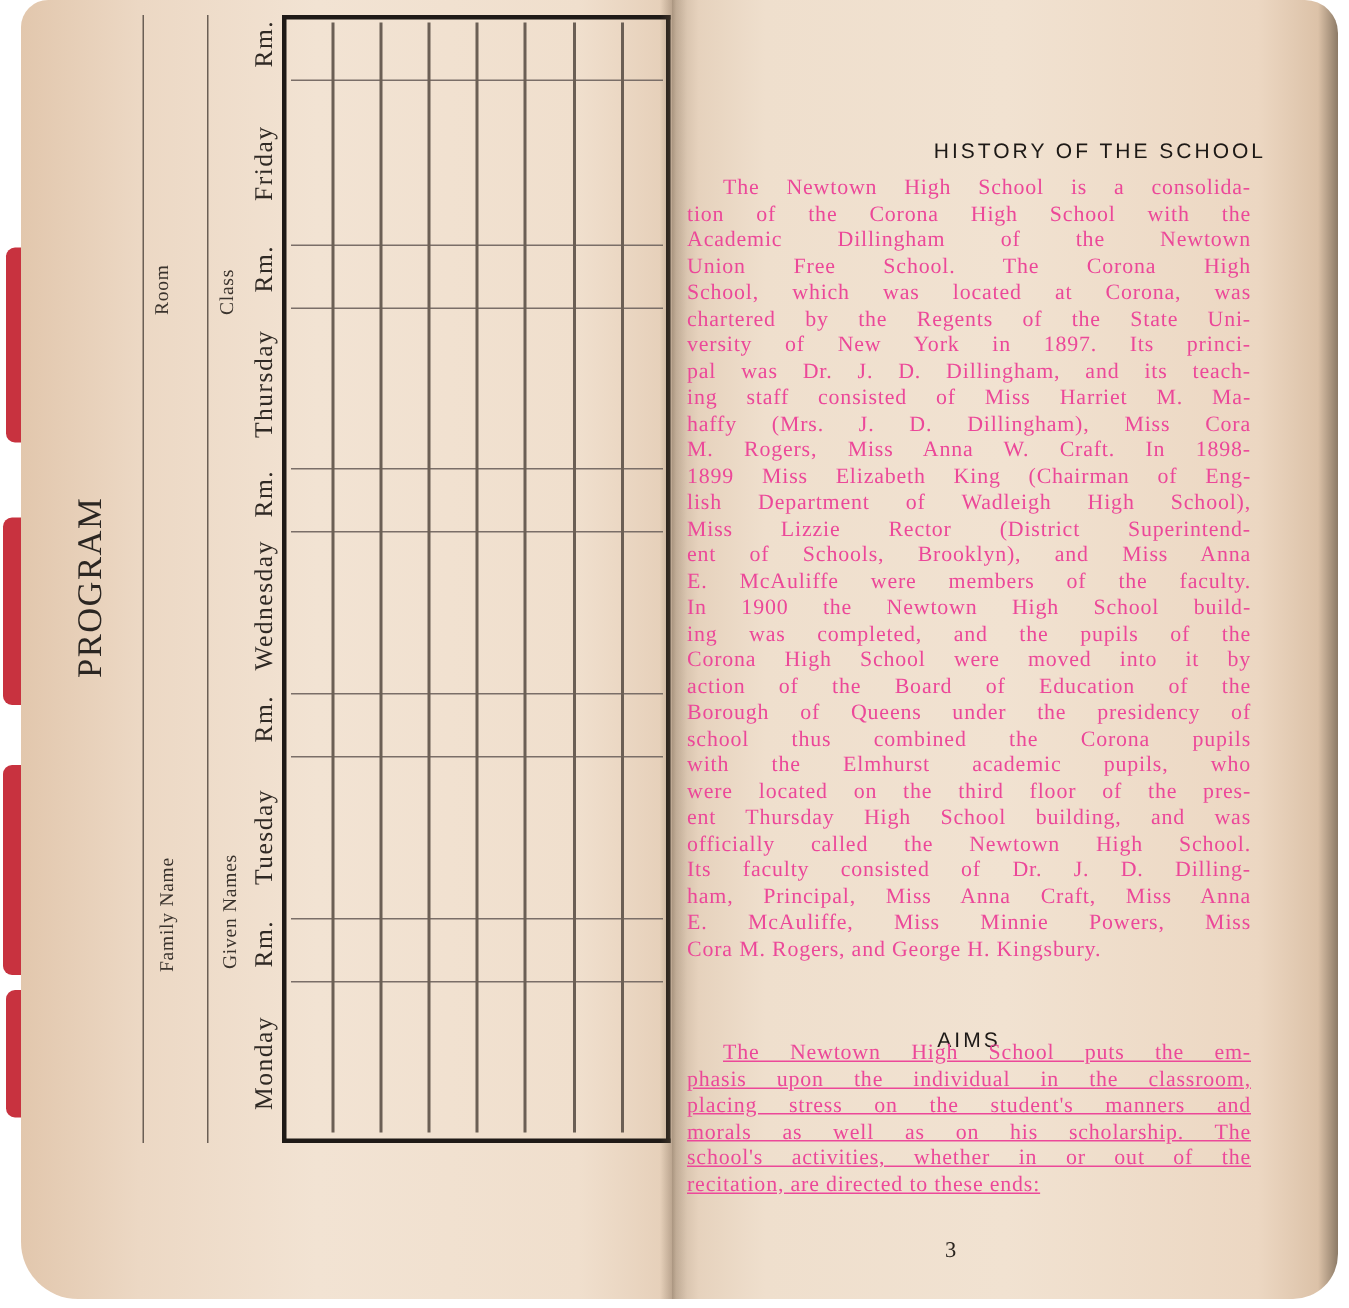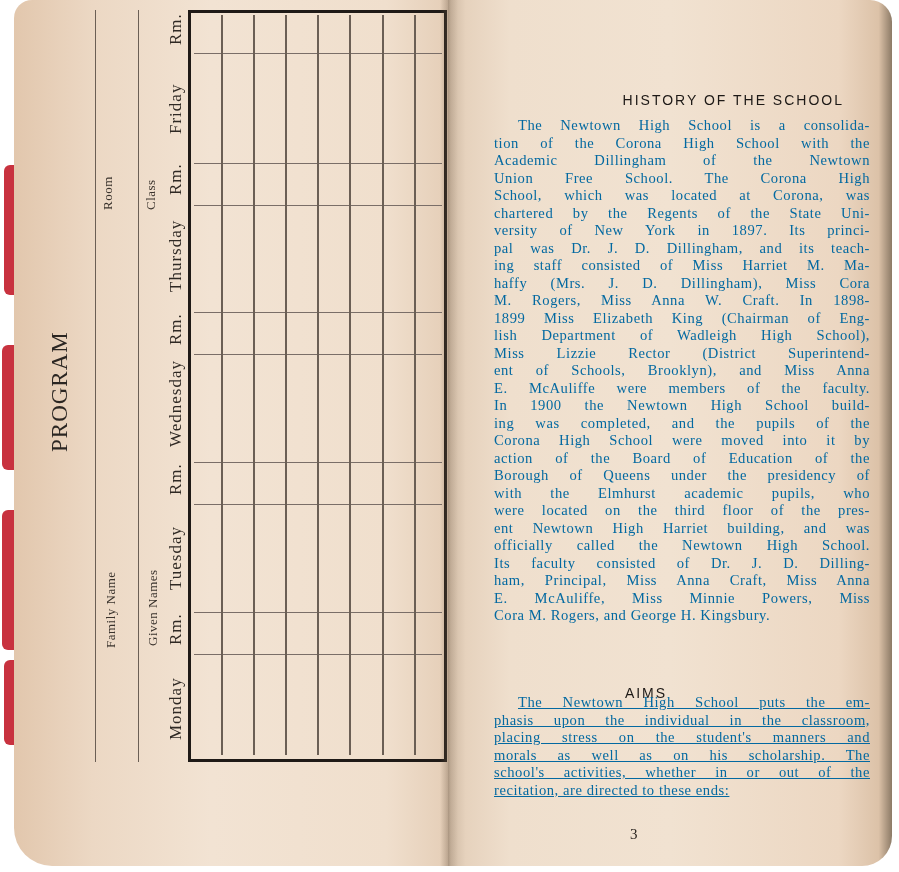--- a/index.html
+++ b/index.html
@@ -43,22 +43,22 @@
     .grid-border-bottom { position: absolute; left: 0; top: 749px; width: 259px; height: 3px; background: #1f1a17; }
 
     
     .heading {
       position: absolute; font-family: "Liberation Sans", "DejaVu Sans", sans-serif;
       font-size: 14px; letter-spacing: 2px; color: #1d1916; text-align: center;
     }
     .para {
       position: absolute; left: 458px; width: 376px;
       font-family: "Liberation Serif", "DejaVu Serif", serif;
-      font-size: 14.6px; line-height: 17.5px; color: #0369a1;
-      text-align: justify; letter-spacing: 0.55px; margin-left: 36px;
+      font-size: 14.6px; line-height: 17.5px; color: #ec4899;
+      text-align: justify; letter-spacing: 0.55px;
     }
     .para .line { display: block; text-align-last: justify; white-space: nowrap; }
     .para .line.last { text-align-last: left; }
     .para .indent { padding-left: 24px; }
     .page-number {
       position: absolute; left: 630px; top: 826px; font-size: 15px; color: #2a241f;
       font-family: "Liberation Serif", serif;
     }
   </style>
 </head>
@@ -139,23 +139,24 @@
     <span class="line">1899 Miss Elizabeth King (Chairman of Eng-</span>
     <span class="line">lish Department of Wadleigh High School),</span>
     <span class="line">Miss Lizzie Rector (District Superintend-</span>
     <span class="line">ent of Schools, Brooklyn), and Miss Anna</span>
     <span class="line">E. McAuliffe were members of the faculty.</span>
     <span class="line">In 1900 the Newtown High School build-</span>
     <span class="line">ing was completed, and the pupils of the</span>
     <span class="line">Corona High School were moved into it by</span>
     <span class="line">action of the Board of Education of the</span>
     <span class="line">Borough of Queens under the presidency of</span>
+    <span class="line">school thus combined the Corona pupils</span>
     <span class="line">with the Elmhurst academic pupils, who</span>
     <span class="line">were located on the third floor of the pres-</span>
-    <span class="line">ent Newtown High Harriet building, and was</span>
+    <span class="line">ent Thursday High School building, and was</span>
     <span class="line">officially called the Newtown High School.</span>
     <span class="line">Its faculty consisted of Dr. J. D. Dilling-</span>
     <span class="line">ham, Principal, Miss Anna Craft, Miss Anna</span>
     <span class="line">E. McAuliffe, Miss Minnie Powers, Miss</span>
     <span class="line last">Cora M. Rogers, and George H. Kingsbury.</span>
   </div>
 
   <div class="heading" style="left:458px; top:685px; width:376px;">AIMS</div>
 
   <div class="para" style="top:694px;text-decoration:underline;">

